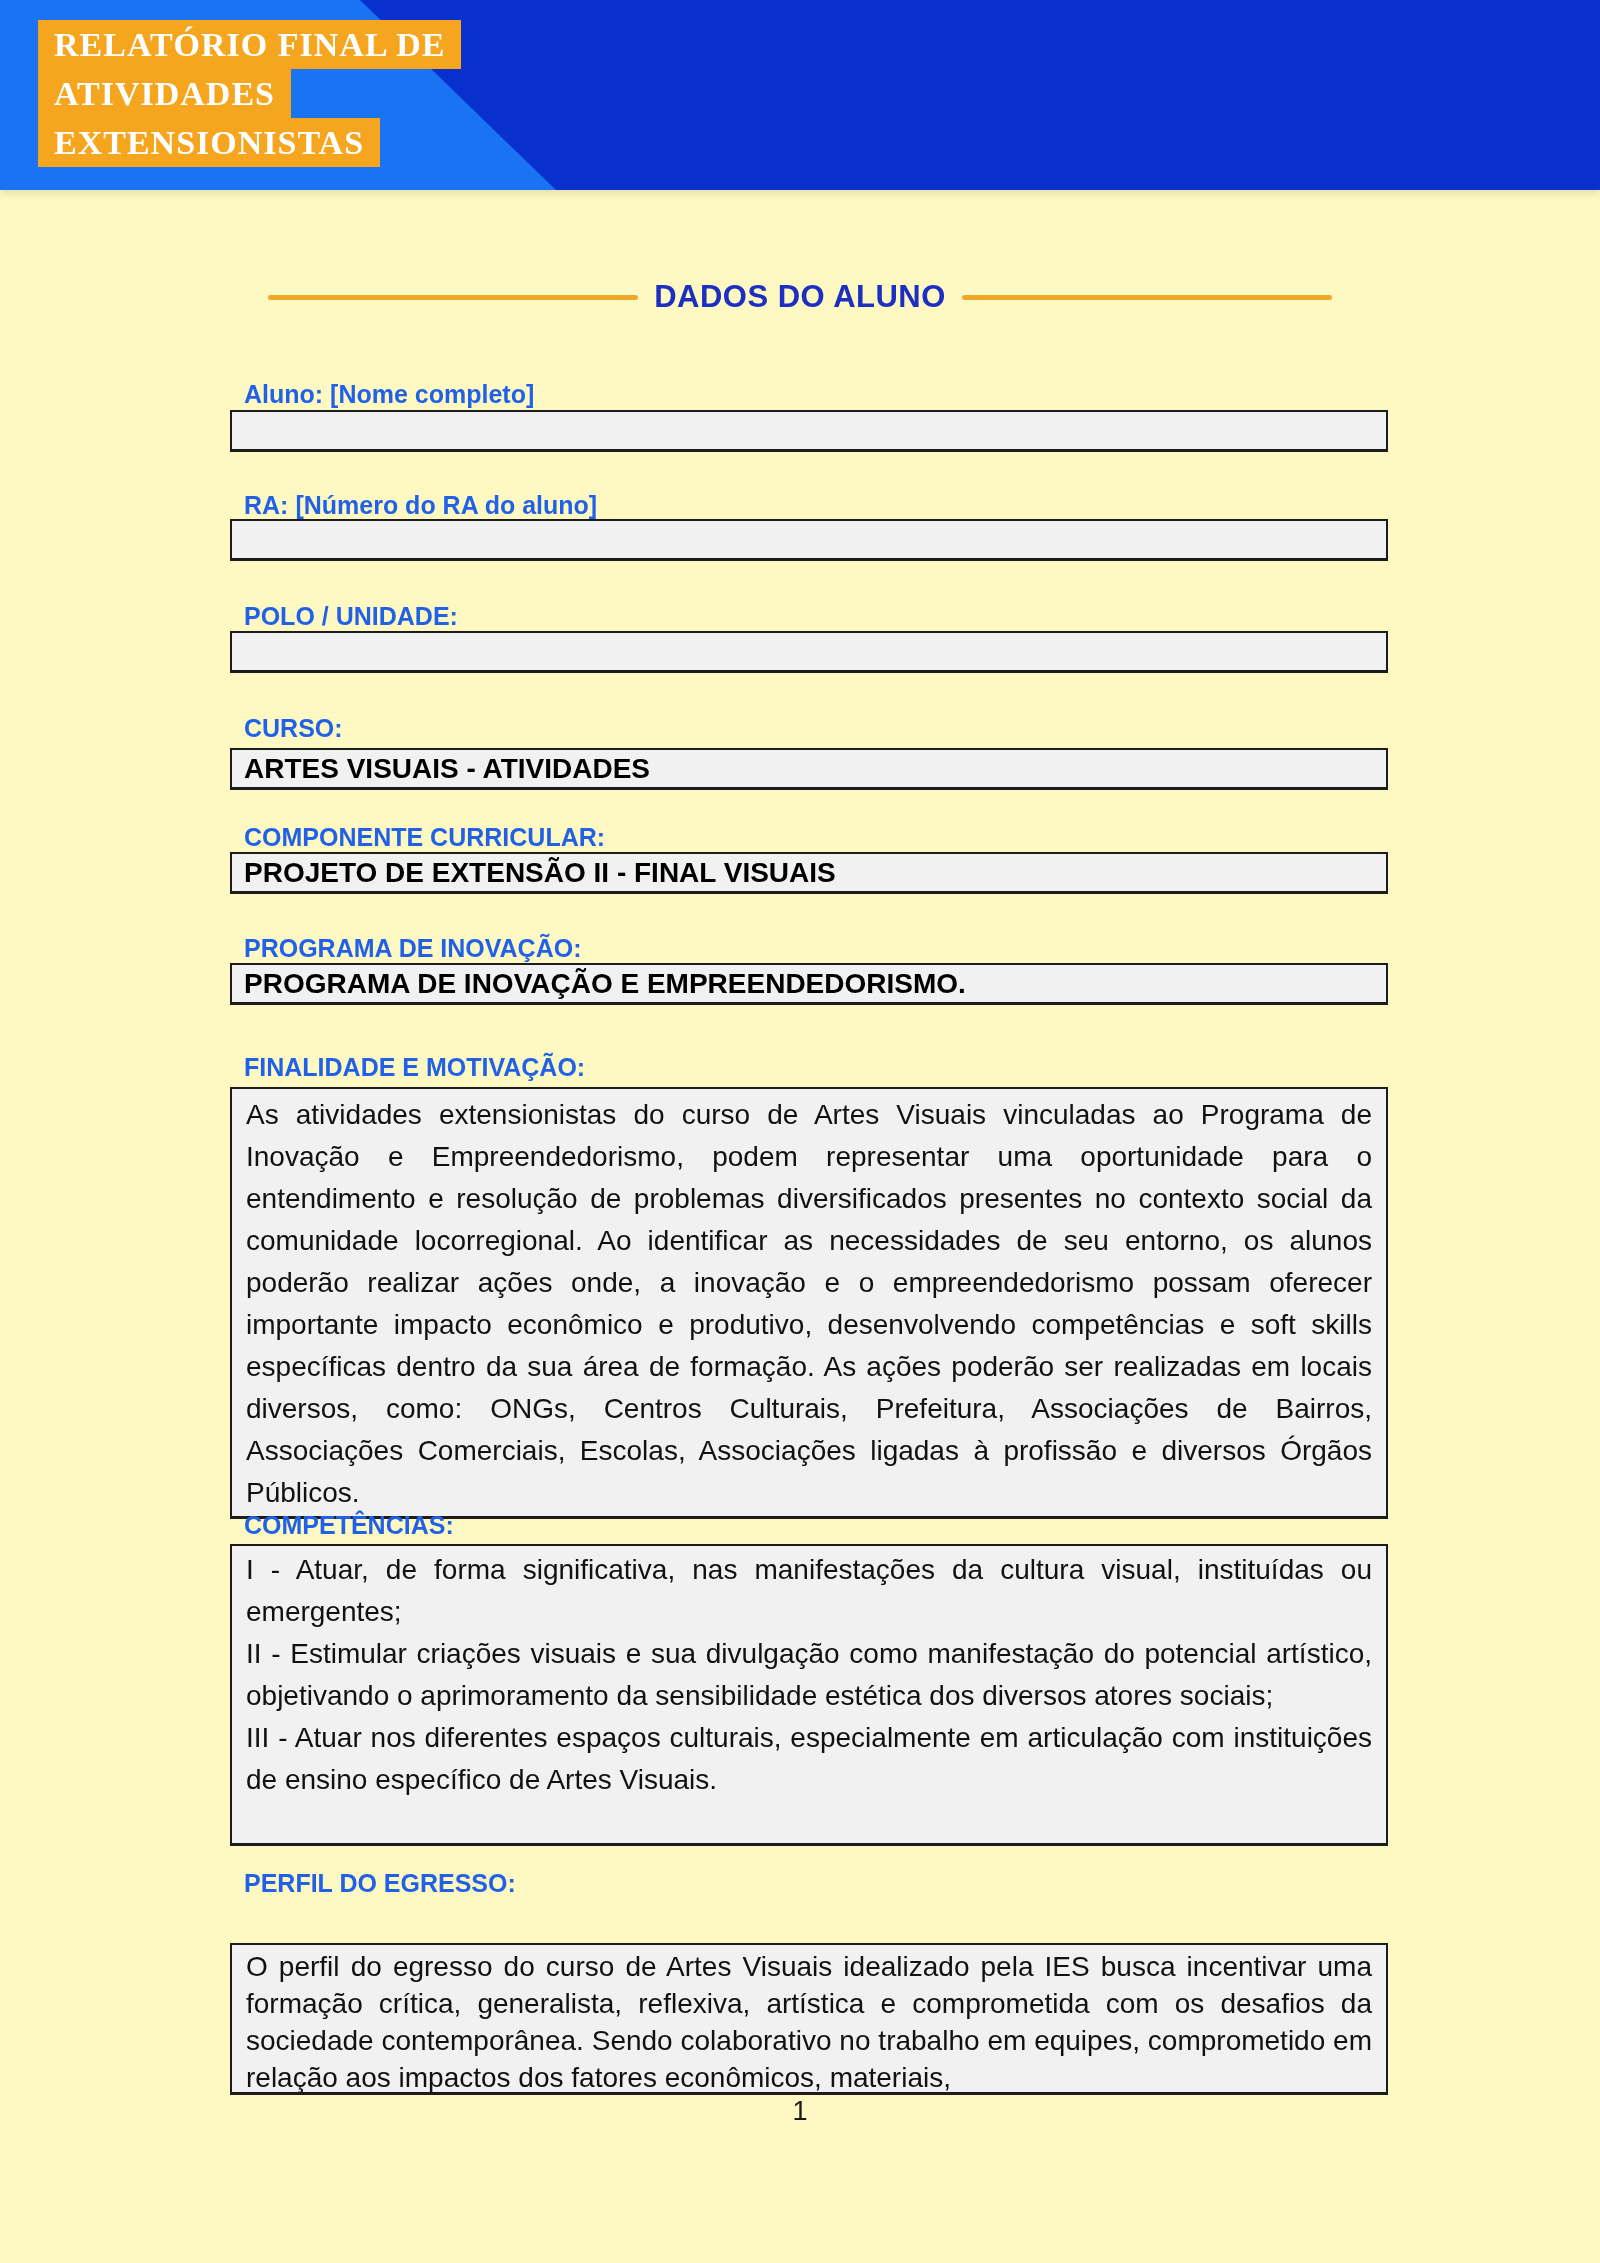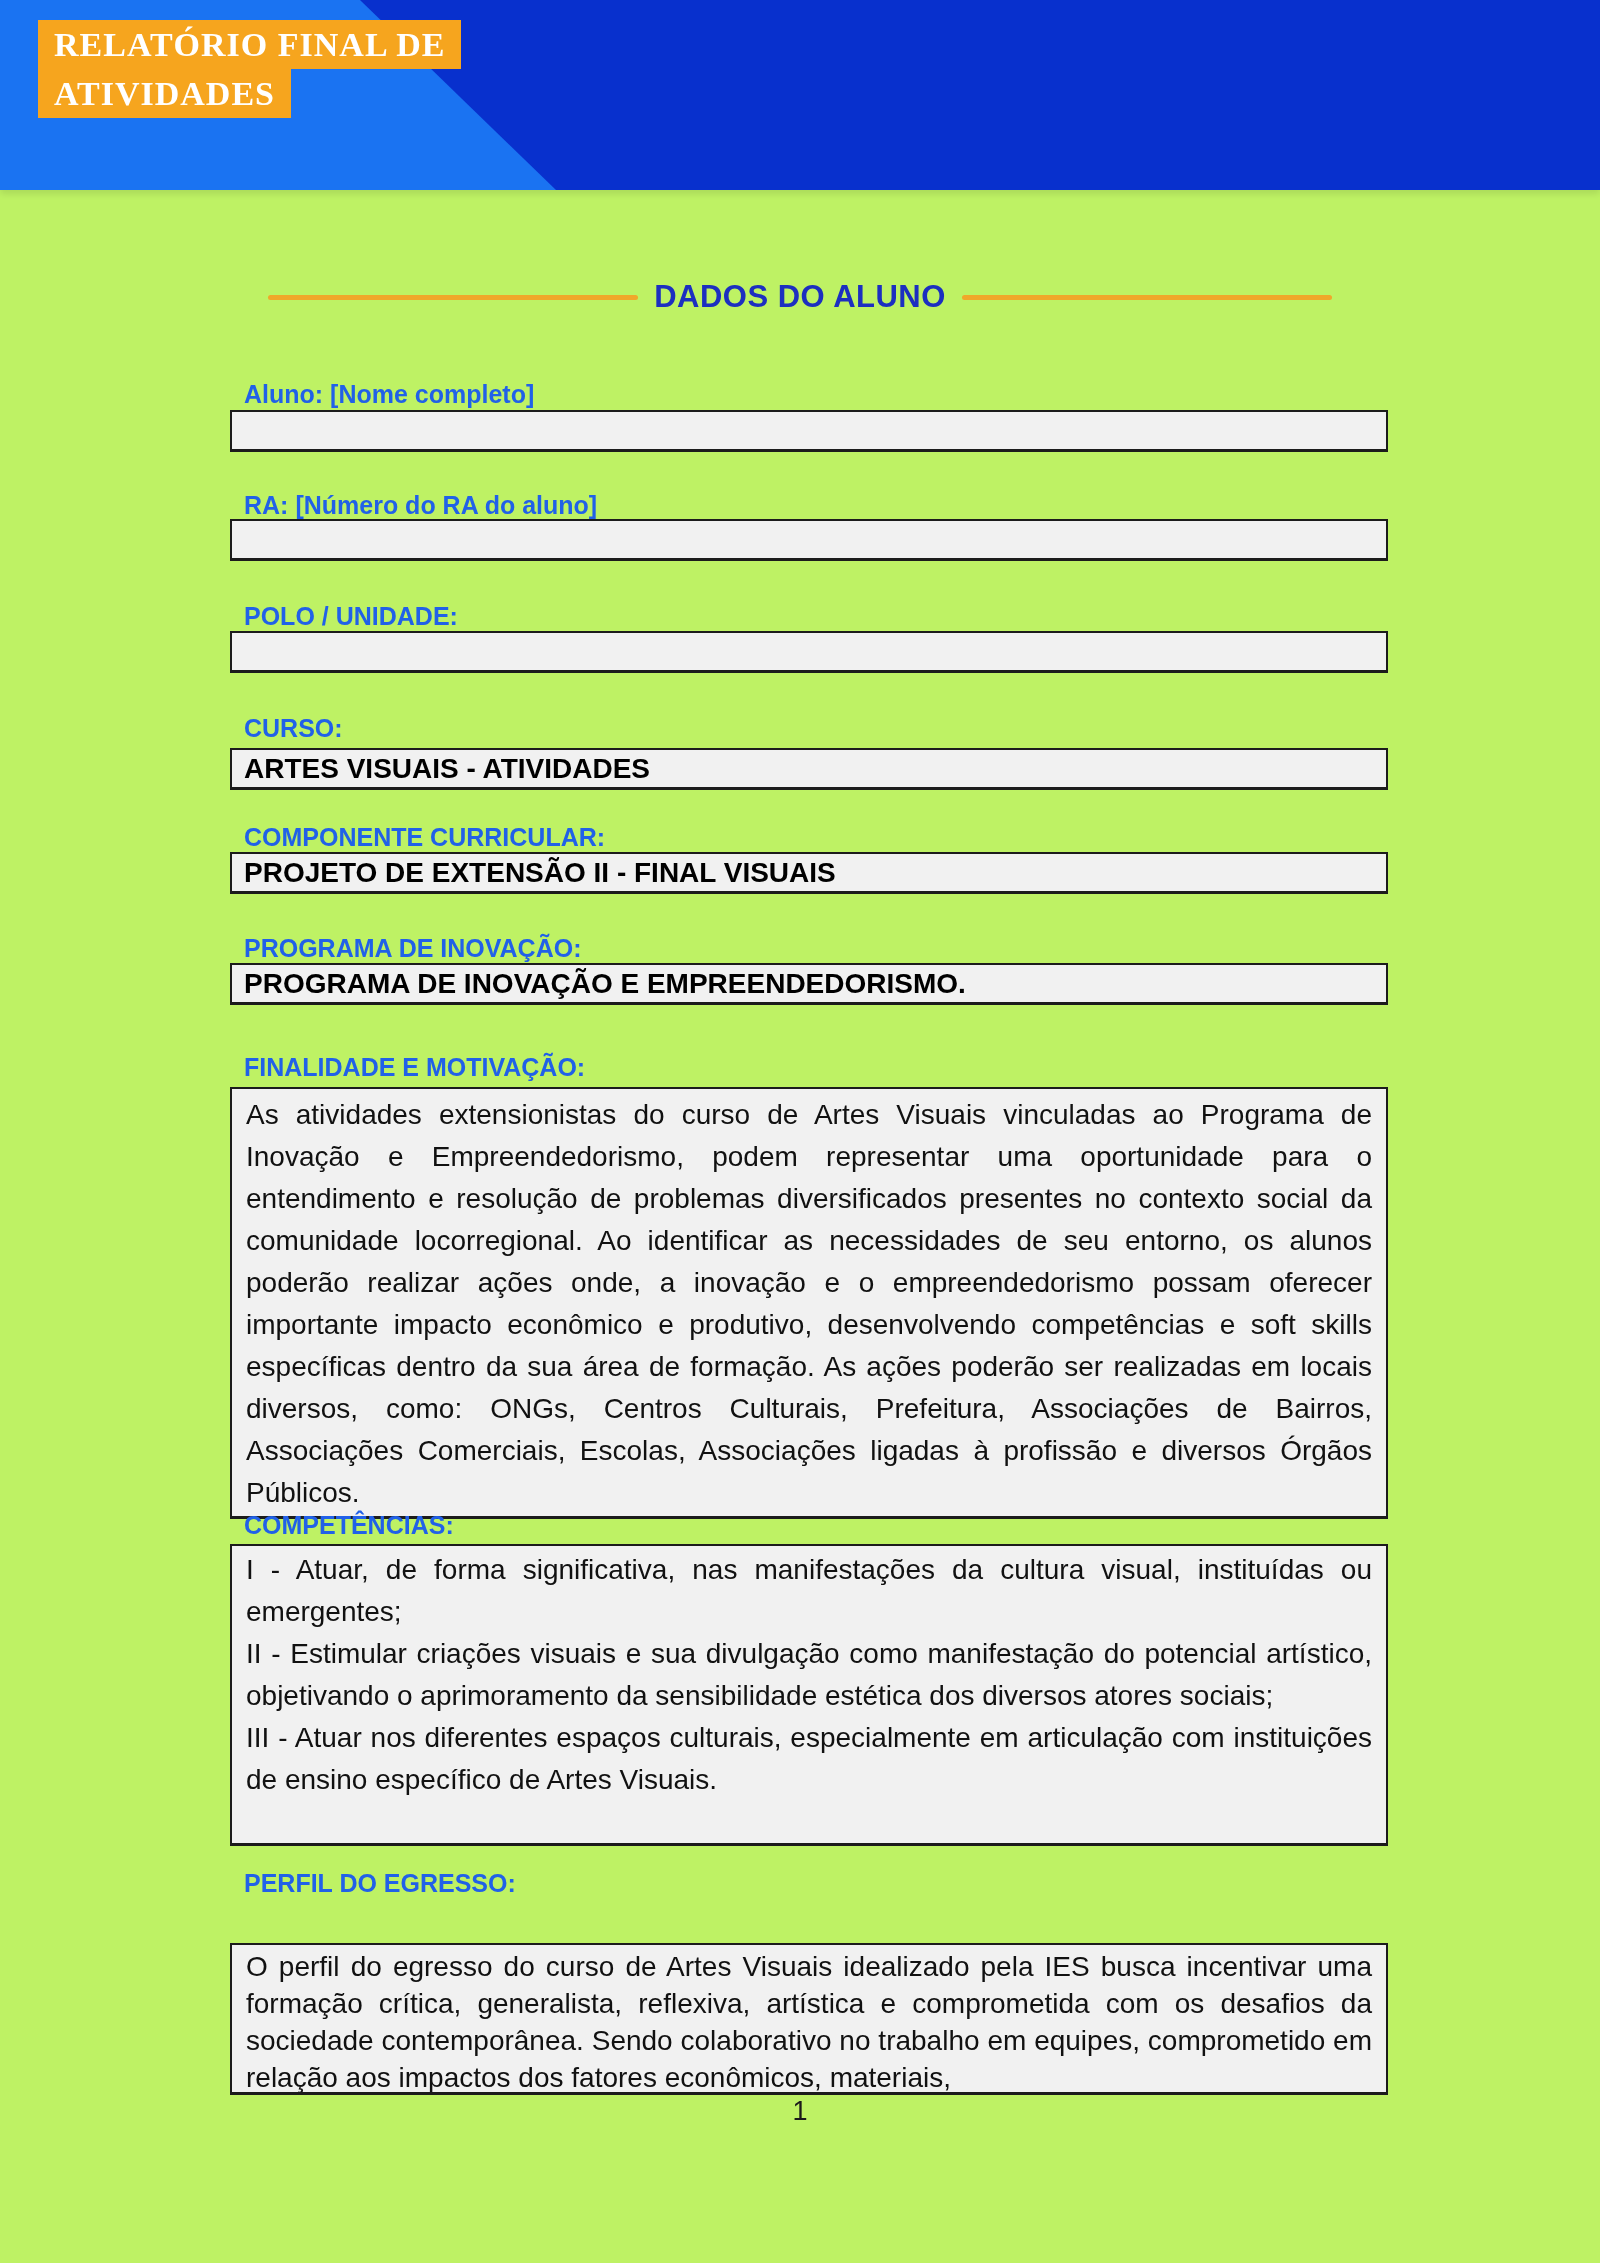--- a/index.html
+++ b/index.html
@@ -12,21 +12,21 @@
     --c-box-bg:#f1f1f1;
     --c-border:#1c1c1c;
     --c-text:#111111;
   }
   *{margin:0;padding:0;box-sizing:border-box;}
   html,body{background:#ffffff;}
   .page{
     position:relative;
     width:1600px;
     height:2263px;
-    background:#bef264;
+    background:#fef9c3;
     font-family:"Liberation Sans", sans-serif;
     overflow:hidden;
   }
 
   
   .banner{
     position:absolute;top:0;left:0;width:1600px;height:190px;
     background:var(--c-light-blue);
     box-shadow:0 4px 7px rgba(0,0,0,0.10);
   }
@@ -107,20 +107,21 @@
 </head>
 <body>
 
 <div class="page">
 
   <div class="banner">
     <div class="banner-dark"></div>
     <div class="banner-title">
       <div class="banner-line">RELATÓRIO FINAL DE</div>
       <div class="banner-line">ATIVIDADES</div>
+      <div class="banner-line">EXTENSIONISTAS</div>
     </div>
   </div>
 
   <div class="title-row">
     <div class="title-rule"></div>
     <div class="doc-title">DADOS DO ALUNO</div>
     <div class="title-rule"></div>
   </div>
 
   <div class="label" style="top:380px">Aluno: [Nome completo]</div>

